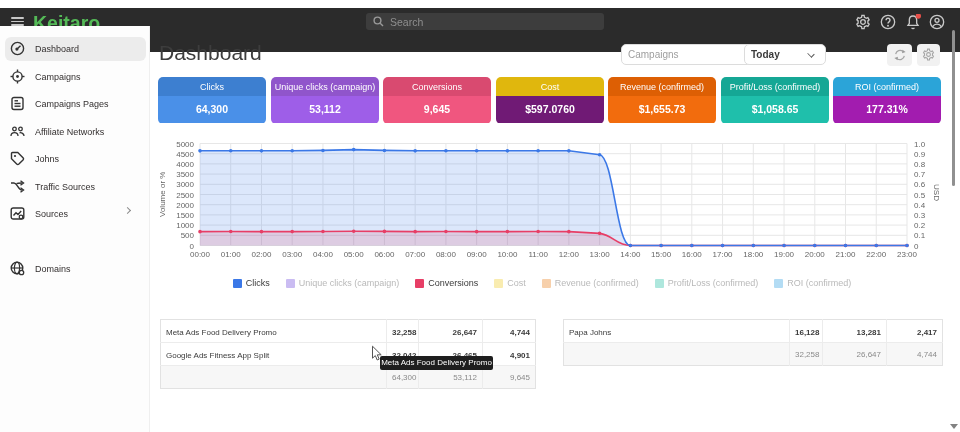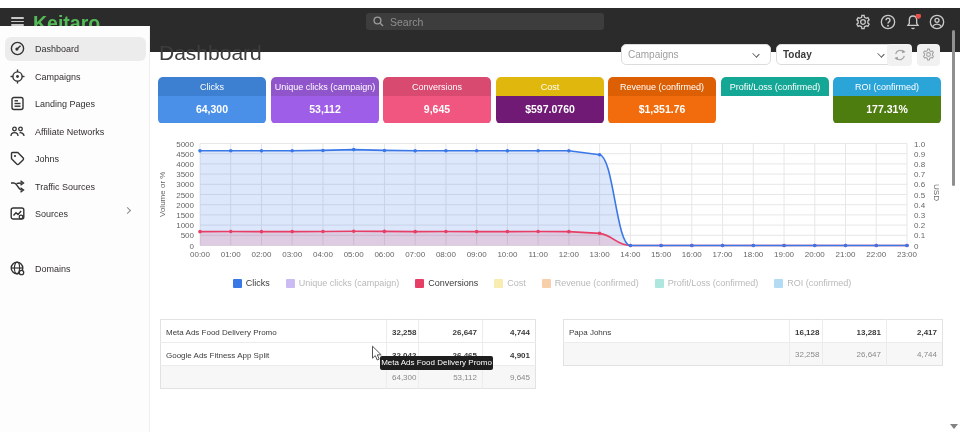--- a/index.html
+++ b/index.html
@@ -115,21 +115,21 @@
       </svg>
     <span class="lbl">Campaigns</span>
   </div>
   <div class="menu-item" style="top:64px">
     <svg class="ic" width="15" height="15" viewBox="0 0 15 15">
         <rect x="2" y="1.5" width="11" height="12" rx="2" fill="none" stroke="#333" stroke-width="1.4"></rect>
         <line x1="4.5" y1="4.8" x2="8" y2="4.8" stroke="#333" stroke-width="1.4"></line>
         <line x1="4.5" y1="7.5" x2="10.5" y2="7.5" stroke="#333" stroke-width="1.4"></line>
         <line x1="4.5" y1="10.2" x2="10.5" y2="10.2" stroke="#333" stroke-width="1.4"></line>
       </svg>
-    <span class="lbl">Landing Pages</span>
+    <span class="lbl">Campaigns Pages</span>
   </div>
   <div class="menu-item" style="top:92px">
     <svg class="ic" width="15" height="15" viewBox="0 0 15 15">
         <circle cx="4.5" cy="5" r="1.8" fill="none" stroke="#333" stroke-width="1.3"></circle>
         <circle cx="10.5" cy="5" r="1.8" fill="none" stroke="#333" stroke-width="1.3"></circle>
         <path d="M1 12c0-2 1.5-3.4 3.5-3.4S8 10 8 12" fill="none" stroke="#333" stroke-width="1.3"></path>
         <path d="M9.5 8.8c2-.4 4.5.8 4.5 3.2" fill="none" stroke="#333" stroke-width="1.3"></path>
       </svg>
     <span class="lbl">Affiliate Networks</span>
   </div>
@@ -164,21 +164,21 @@
         <ellipse cx="7" cy="7" rx="2.6" ry="5.8" fill="none" stroke="#333" stroke-width="1.2"></ellipse>
         <line x1="1.2" y1="7" x2="12.8" y2="7" stroke="#333" stroke-width="1.2"></line>
         <circle cx="11.5" cy="11.5" r="2.2" fill="#fdfdfd" stroke="#333" stroke-width="1.3"></circle>
       </svg>
     <span class="lbl">Domains</span>
   </div>
 </div>
 
 <div class="h1">Dashboard</div>
 <div class="sel" style="left:621px; width:150px; color:#9e9e9e;">Campaigns<div class="chev"></div></div>
-<div class="sel" style="left:776px; width:120px; color:#3b3b3b; font-weight:bold;">Today<div class="chev"></div></div>
+<div class="sel" style="left:744px; width:82px; color:#3b3b3b; font-weight:bold;">Today<div class="chev"></div></div>
 <div class="btn" style="left:887px; width:25px;">
   <svg width="14" height="14" viewBox="0 0 24 24" style="margin:4px 5.5px">
       <path fill="none" stroke="#a6a6a6" stroke-width="2.1" d="M4.6 10.4a7.6 7.6 0 0 1 12.4-4.6"></path>
       <path fill="none" stroke="#a6a6a6" stroke-width="2.1" d="M19.4 13.6a7.6 7.6 0 0 1-12.4 4.6"></path>
       <path fill="#9a9a9a" d="M16.2 3.1l5.4 3.6-6 2.2z"></path>
       <path fill="#9a9a9a" d="M7.8 20.9l-5.4-3.6 6-2.2z"></path>
     </svg>
 </div>
 <div class="btn" style="left:917px; width:23px;">
   <svg width="13" height="13" viewBox="0 0 24 24" style="margin:4px 5px">
@@ -197,28 +197,29 @@
 <div class="card" style="left:383px">
     <div class="t" style="background:#d94a70">Conversions</div>
     <div class="v" style="background:#f0567f">9,645</div>
   </div>
 <div class="card" style="left:496px">
     <div class="t" style="background:#e0b70d">Cost</div>
     <div class="v" style="background:#701a75">$597.0760</div>
   </div>
 <div class="card" style="left:608px">
     <div class="t" style="background:#dd5f04">Revenue (confirmed)</div>
-    <div class="v" style="background:#f26c0d">$1,351.76</div>
+    <div class="v" style="background:#f26c0d">$1,655.73</div>
   </div>
 <div class="card" style="left:721px">
     <div class="t" style="background:#15a795">Profit/Loss (confirmed)</div>
+    <div class="v" style="background:#1fbfab">$1,058.65</div>
   </div>
 <div class="card" style="left:833px">
     <div class="t" style="background:#2ba4d8">ROI (confirmed)</div>
-    <div class="v" style="background:#4d7c0f">177.31%</div>
+    <div class="v" style="background:#a21caf">177.31%</div>
   </div>
 
 <svg class="abs" style="left:150px; top:128px;" width="810" height="140" id="chart">
     <line x1="50" y1="15.5" x2="757" y2="15.5" stroke="#e7e7e7" stroke-width="1"></line>
     <line x1="50" y1="25.7" x2="757" y2="25.7" stroke="#e7e7e7" stroke-width="1"></line>
     <line x1="50" y1="35.9" x2="757" y2="35.9" stroke="#e7e7e7" stroke-width="1"></line>
     <line x1="50" y1="46.1" x2="757" y2="46.1" stroke="#e7e7e7" stroke-width="1"></line>
     <line x1="50" y1="56.3" x2="757" y2="56.3" stroke="#e7e7e7" stroke-width="1"></line>
     <line x1="50" y1="66.5" x2="757" y2="66.5" stroke="#e7e7e7" stroke-width="1"></line>
     <line x1="50" y1="76.7" x2="757" y2="76.7" stroke="#e7e7e7" stroke-width="1"></line>

